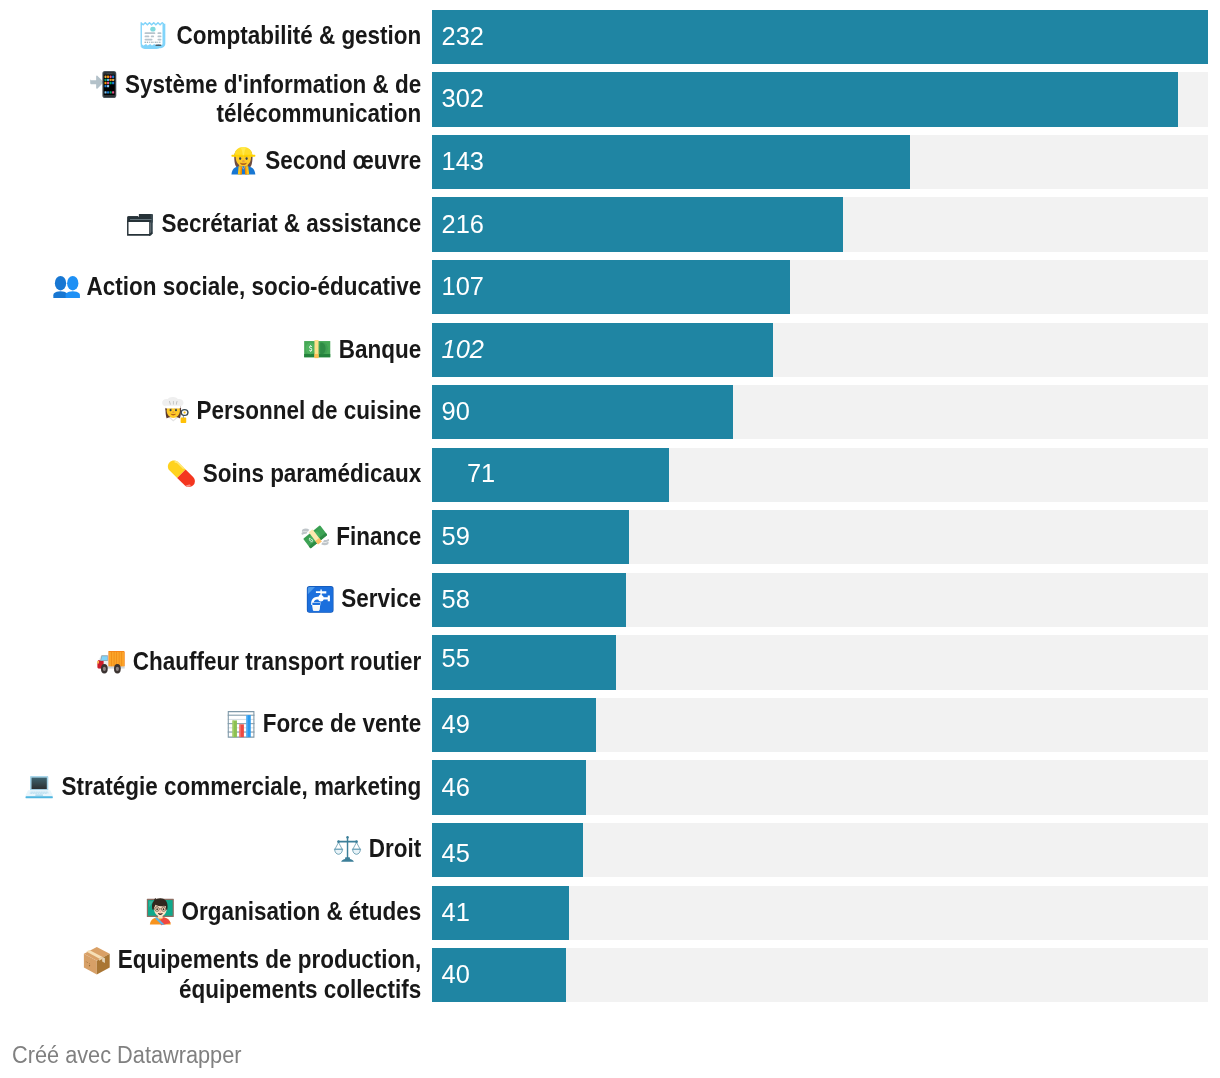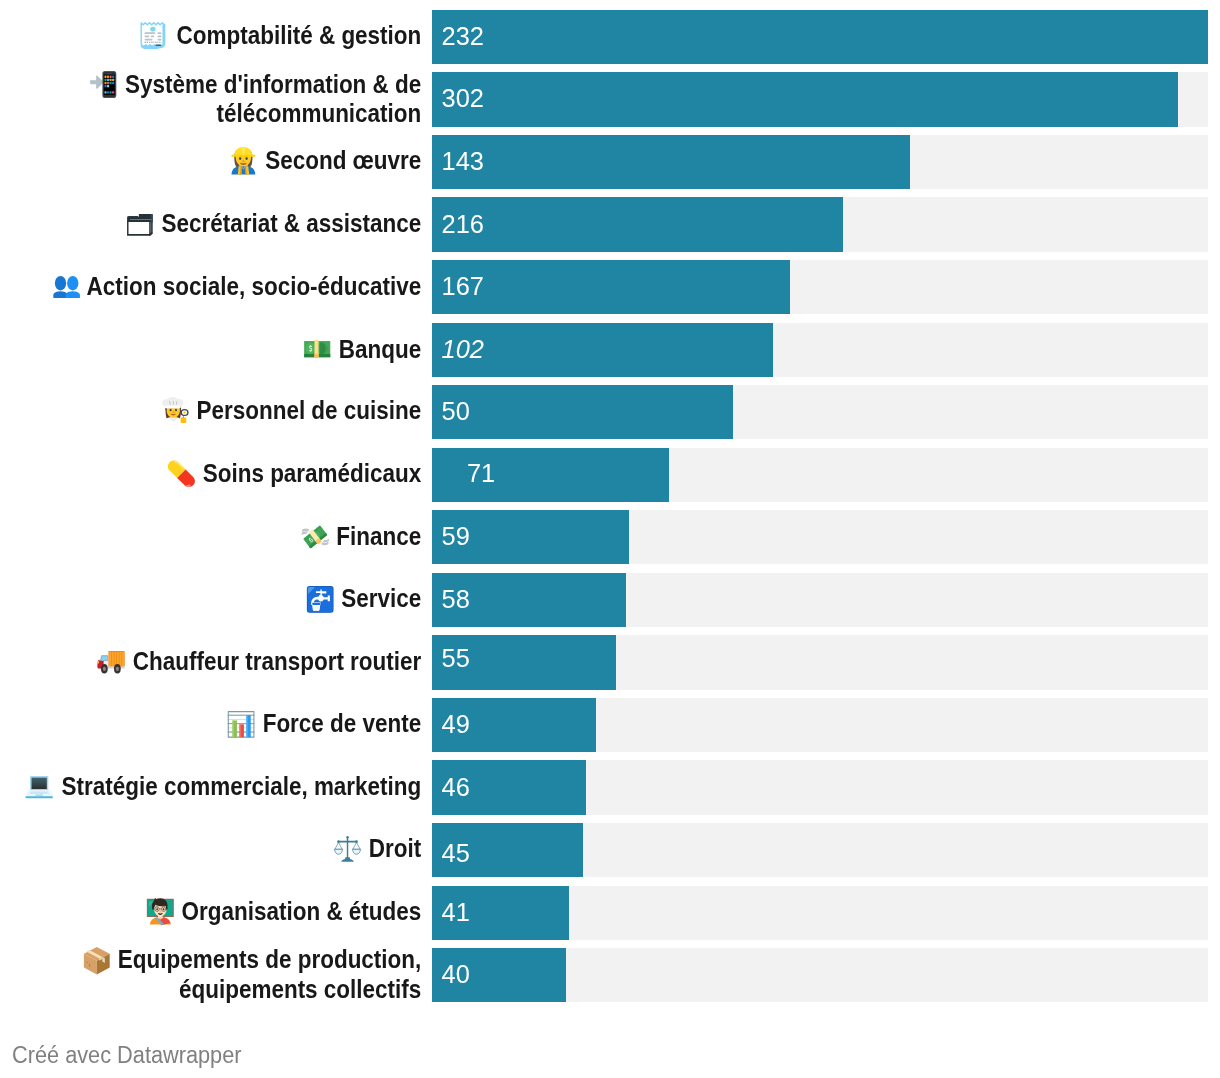--- a/index.html
+++ b/index.html
@@ -373,41 +373,41 @@
       <span>216</span>
     </div>
     <div class="track" style="left: 432px; top: 260px; width: 776px; height: 54.3px; background: rgb(242, 242, 242);"></div>
     <div class="bar" style="left: 432px; top: 260px; width: 357.897px; height: 54.3px; background: rgb(31, 133, 163);"></div>
     <div class="label" style="left: -47.2981px; top: 260px; width: 468.298px; height: 54.3px;">
       <span class="lbl-inner"><svg class="emo" width="29.588431590656285" height="22.1" viewBox="1.05 3.40 33.90 26.35" preserveAspectRatio="none" style="margin-right:7.78642936596218px">
           <use href="#i-busts"></use>
         </svg><span class="txt">Action sociale, socio-éducative</span></span>
     </div>
     <div class="val" style="left: 441.6px; top: 260px; height: 54.3px;">
-      <span>167</span>
+      <span>107</span>
     </div>
     <div class="track" style="left: 432px; top: 322.55px; width: 776px; height: 54.3px; background: rgb(242, 242, 242);"></div>
     <div class="bar" style="left: 432px; top: 322.55px; width: 341.172px; height: 54.3px; background: rgb(31, 133, 163);"></div>
     <div class="label" style="left: -47.2981px; top: 322.55px; width: 468.298px; height: 54.3px;">
       <span class="lbl-inner"><svg class="emo" width="29.03225806451613" height="18.1" viewBox="1.40 9.20 33.20 17.20" preserveAspectRatio="none" style="margin-right:9.566184649610678px">
           <use href="#i-banknote"></use>
         </svg><span class="txt">Banque</span></span>
     </div>
     <div class="val" style="left: 441.6px; top: 322.55px; height: 54.3px; font-style: italic;">
       <span>102</span>
     </div>
     <div class="track" style="left: 432px; top: 385.1px; width: 776px; height: 54.3px; background: rgb(242, 242, 242);"></div>
     <div class="bar" style="left: 432px; top: 385.1px; width: 301.034px; height: 54.3px; background: rgb(31, 133, 163);"></div>
     <div class="label" style="left: -47.2981px; top: 385.1px; width: 468.298px; height: 54.3px;">
       <span class="lbl-inner"><svg class="emo" width="29.477196885428253" height="27.4" viewBox="1.05 2.60 28.35 33.30" preserveAspectRatio="none" style="margin-right:8.898776418242491px">
           <use href="#i-cook"></use>
         </svg><span class="txt">Personnel de cuisine</span></span>
     </div>
     <div class="val" style="left: 441.6px; top: 385.1px; height: 54.3px;">
-      <span>50</span>
+      <span>90</span>
     </div>
     <div class="track" style="left: 432px; top: 447.65px; width: 776px; height: 54.3px; background: rgb(242, 242, 242);"></div>
     <div class="bar" style="left: 432px; top: 447.65px; width: 237.483px; height: 54.3px; background: rgb(31, 133, 163);"></div>
     <div class="label" style="left: -47.2981px; top: 447.65px; width: 468.298px; height: 54.3px;">
       <span class="lbl-inner"><svg class="emo" width="30.92324805339266" height="27.6" viewBox="1.60 1.40 32.90 33.20" preserveAspectRatio="none" style="margin-right:7.78642936596218px">
           <use href="#i-pill"></use>
         </svg><span class="txt">Soins paramédicaux</span></span>
     </div>
     <div class="val" style="left: 467px; top: 447.65px; height: 53px;">
       <span>71</span>

